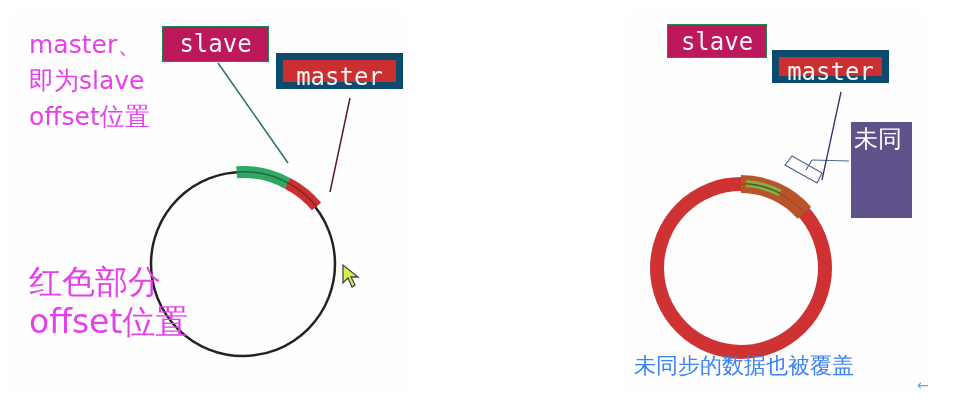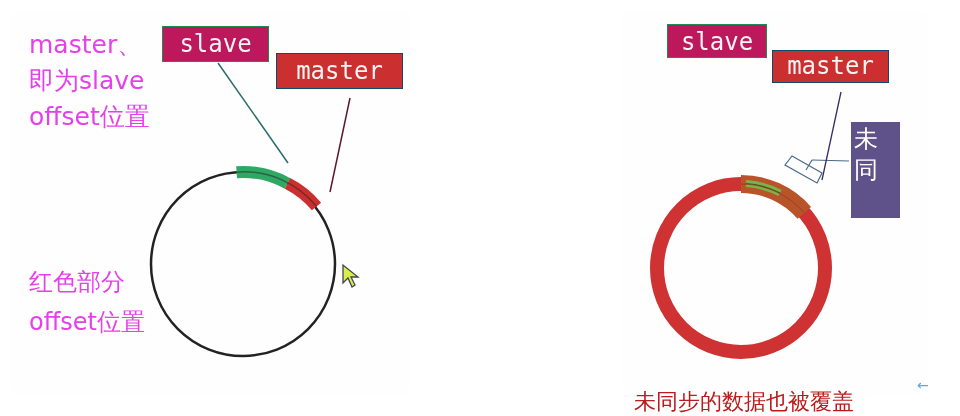--- a/index.html
+++ b/index.html
@@ -1,24 +1,24 @@
 <!DOCTYPE html>
 <html><head>
 <meta charset="utf-8">
 <style>
   html, body { margin: 0; padding: 0; }
   body { width: 960px; height: 416px; background: #ffffff; position: relative; overflow: hidden;
          font-family: "DejaVu Sans", sans-serif; }
   .panel { position: absolute; background: #fefefe; border-radius: 10px; }
   .pink { position: absolute; color: #e540ea; font-weight: normal; font-size: 25px; line-height: 36px; }
-  .pink-thin { position: absolute; color: #b91c1c; font-size: 22px; line-height: 28px; margin-top: 36px; }
+  .pink-thin { position: absolute; color: #3b82f6; font-size: 22px; line-height: 28px; }
   .tag { position: absolute; color: #f4f4f4; font-family: "DejaVu Sans Mono", monospace; font-size: 24px;
          line-height: 34px; text-align: center; box-sizing: border-box; }
   .tag.green { background: #be185d; border: 1px solid #1f8a4c; }
-  .tag.red { background: #cc2f2f; border: 1px solid #0c4a6e; }
+  .tag.red { background: #cc2f2f; border: 7px solid #0c4a6e; }
   .tag.purple { background: #5f5189; color: #ffffff; font-size: 24px; line-height: 31px; padding: 2px 3px;
                 font-family: "DejaVu Sans", sans-serif; text-align: left; }
   svg { position: absolute; left: 0; top: 0; }
   .cursor { position: absolute; }
   .back { position: absolute; color: #5aa8f0; font-size: 14px; }
 </style>
 </head>
 <body>
 
 <div class="panel" style="left:10px;top:10px;width:400px;height:385px;"></div>
@@ -49,31 +49,31 @@
   <line x1="812" y1="160" x2="849" y2="161" stroke="#4a6a8a" stroke-width="1.2"></line>
 
   <line x1="841" y1="92" x2="822" y2="180" stroke="#3a2a6a" stroke-width="1.3"></line>
 </svg>
 
 <div class="pink" style="left:29px;top:27px;">
   <div>master、</div>
   <div>即为slave</div>
   <div>offset位置</div>
 </div>
-<div class="pink" style="left:29px;top:262px;font-weight:normal;font-size:24px;line-height:40px;">
+<div class="pink" style="left:29px;top:262px;font-weight:normal;font-size:33px;line-height:40px;">
   <div>红色部分</div>
   <div>offset位置</div>
 </div>
 <div class="tag green" style="left:162px;top:26px;width:107px;height:36px;">slave</div>
 <div class="tag red" style="left:276px;top:53px;width:127px;height:36px;">master</div>
 
 <svg class="cursor" width="22" height="28" style="left:341px;top:263px;">
   <path d="M 2 2 L 2 20 L 7 15 L 11 24 L 14 22 L 10 14 L 17 14 Z" fill="#d8ef4a" stroke="#445" stroke-width="1.3"></path>
 </svg>
 
 <div class="tag green" style="left:667px;top:24px;width:100px;height:34px;">slave</div>
 <div class="tag red" style="left:772px;top:50px;width:117px;height:33px;line-height:31px;">master</div>
-<div class="tag purple" style="left:851px;top:122px;width:49px;height:96px;font-family:Liberation Serif, serif;">
+<div class="tag purple" style="left:851px;top:122px;width:61px;height:96px;font-family:Liberation Serif, serif;">
   <div>未同</div>
 </div>
 <div class="pink-thin" style="left:634px;top:352px;font-size:22px;">未同步的数据也被覆盖</div>
 
 <div class="back" style="left:917px;top:377px;">←</div>
 
 </body></html>

